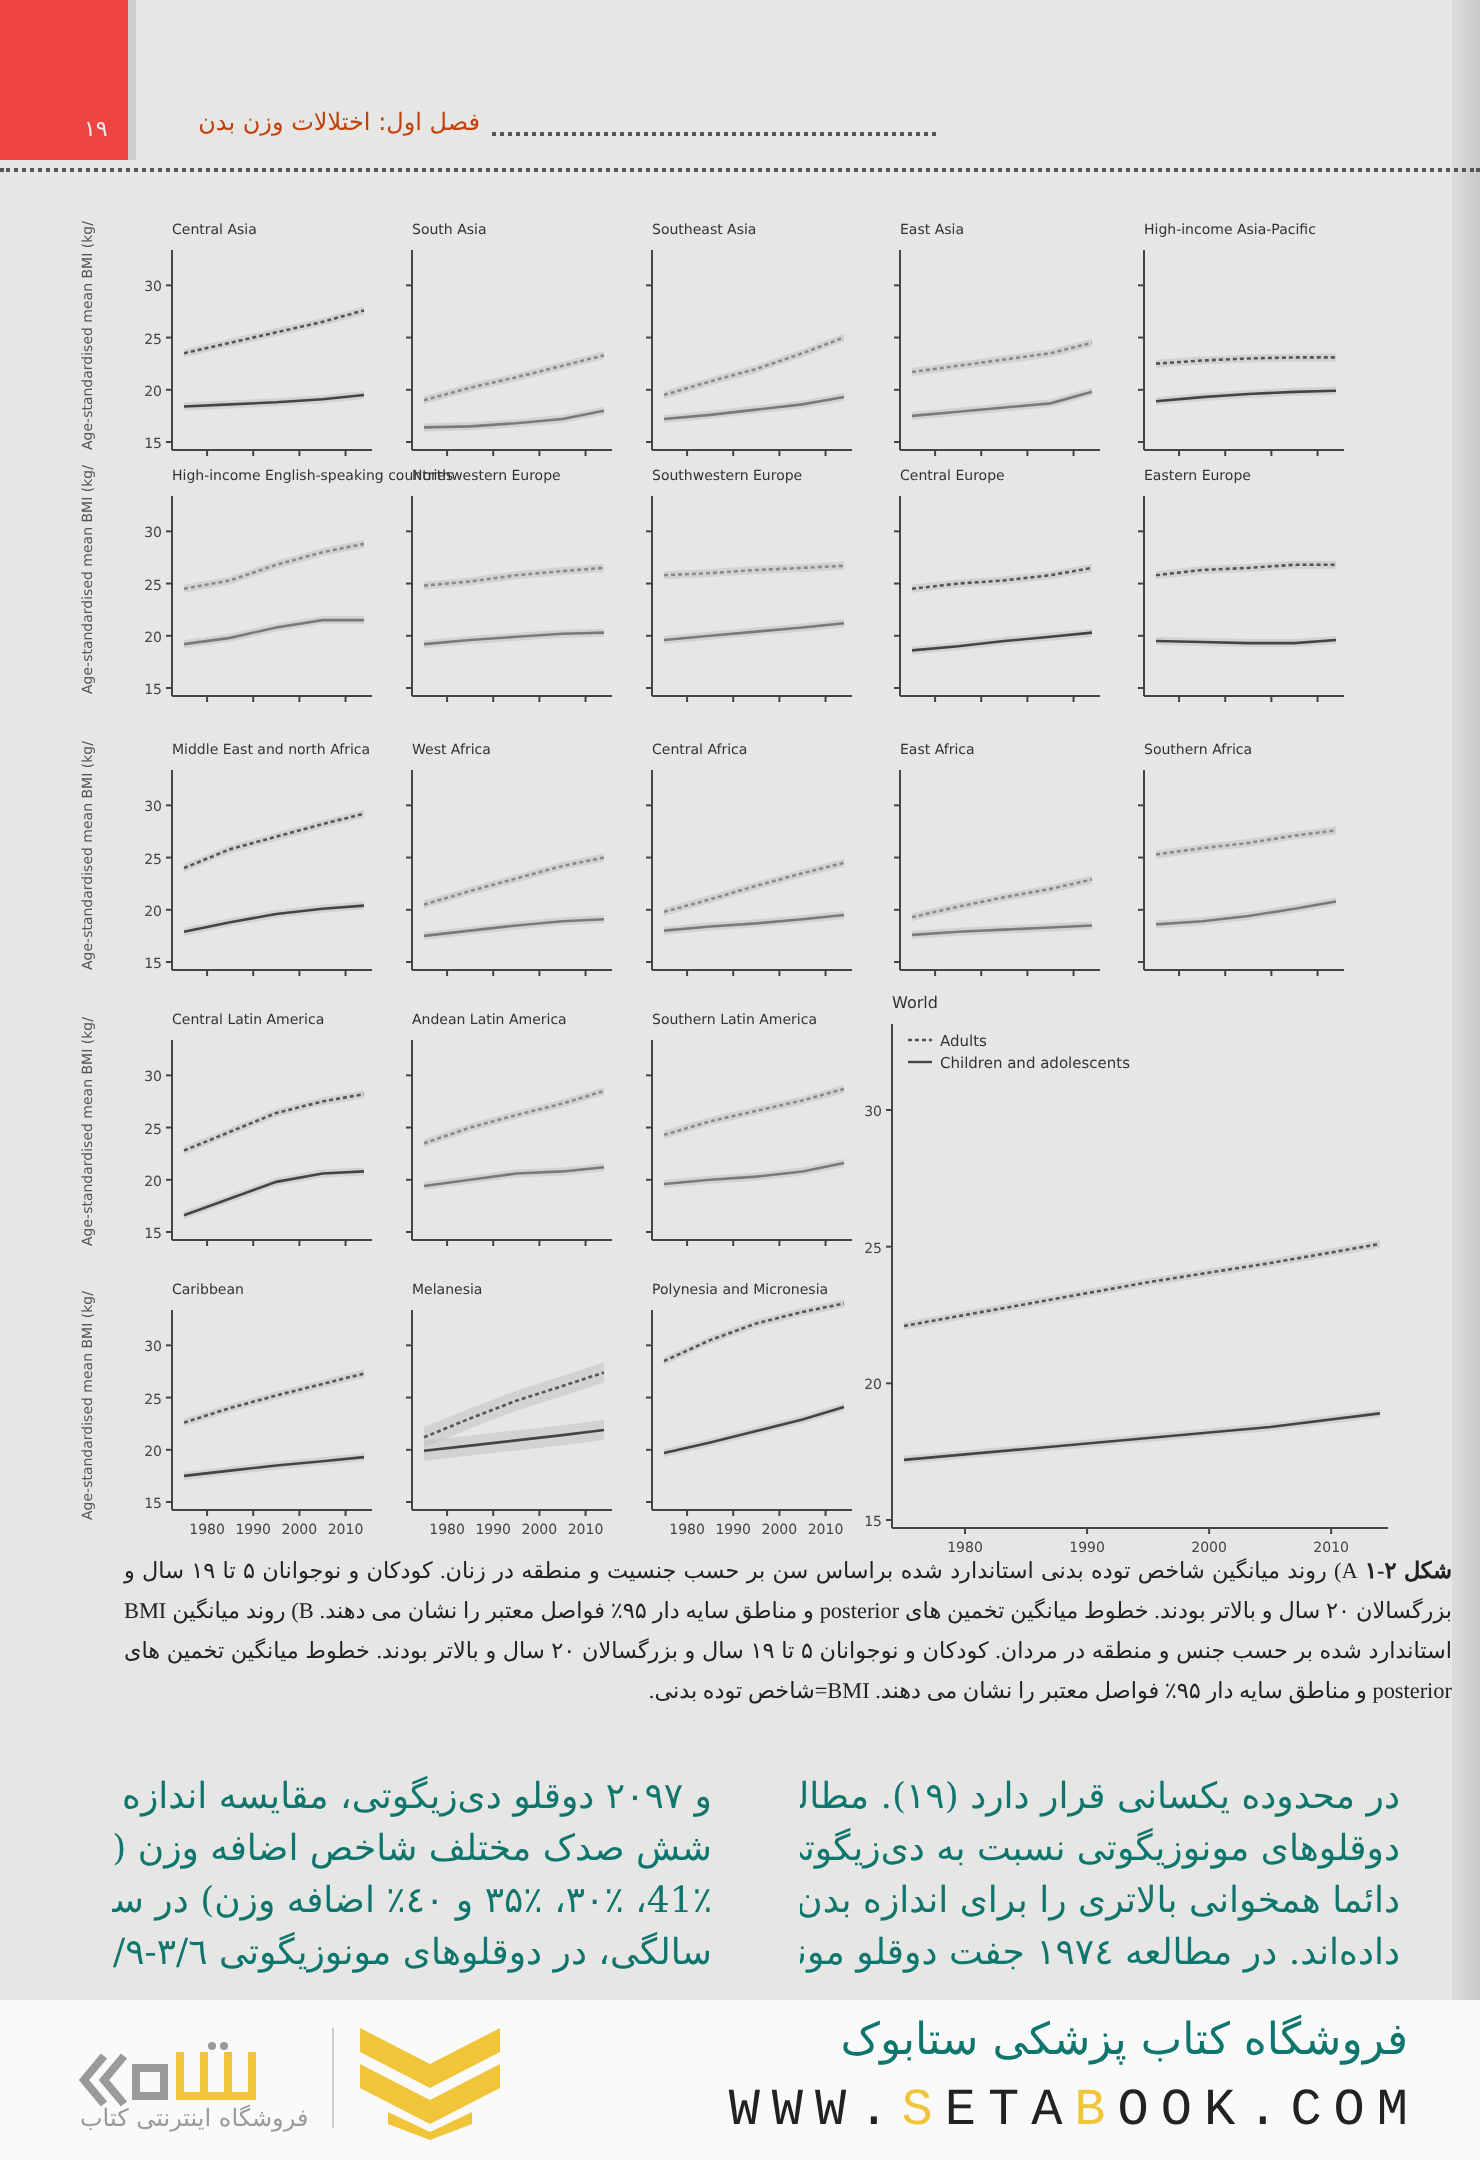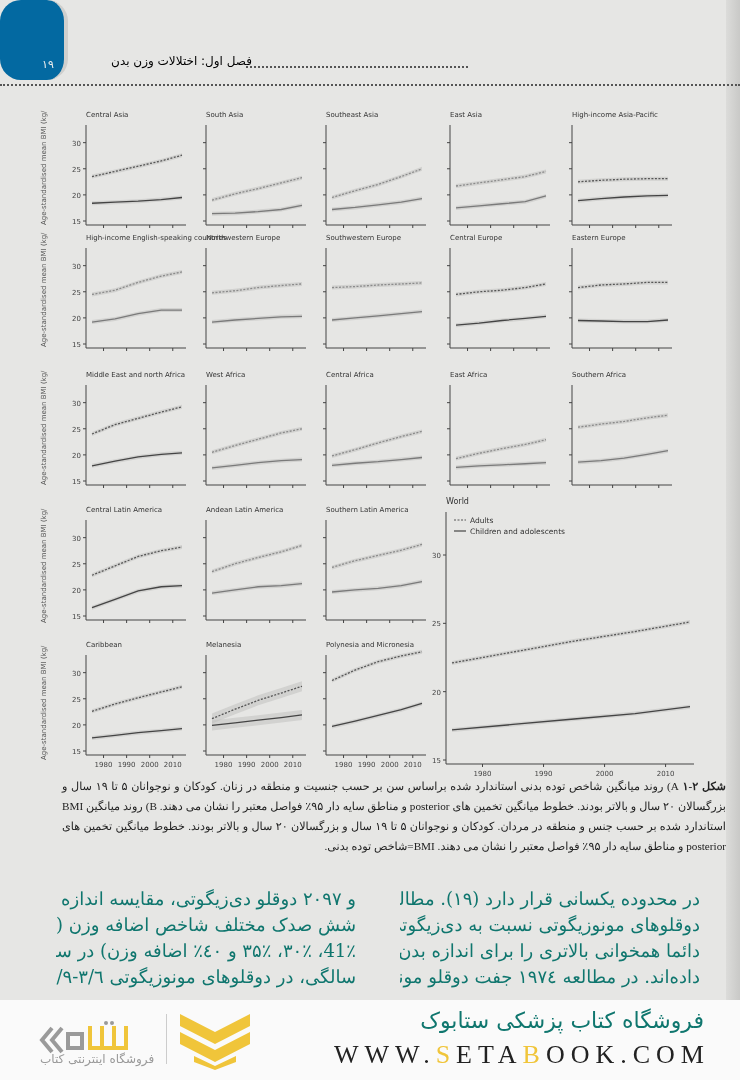--- a/index.html
+++ b/index.html
@@ -1,30 +1,30 @@
 <!DOCTYPE html>
 <html><head>
 <meta charset="utf-8">
 <style>
   * { box-sizing: border-box; margin: 0; padding: 0; }
   html, body { width: 740px; height: 1080px; overflow: hidden; background: #e9e9e7; font-family: "DejaVu Sans", sans-serif; }
   .page { position: absolute; left: 0; top: 0; width: 740px; height: 1000px; background: #e6e6e4; }
   .right-shadow { position: absolute; right: 0; top: 0; width: 14px; height: 1000px; background: linear-gradient(to right, #dcdcda, #c9c9c7); }
-  .thumb-tab { position: absolute; left: 0; top: 0; width: 68px; height: 80px; background: #0369a1; border-right: 4px solid #cfcfcd; border-radius: 21px; }
+  .thumb-tab { position: absolute; left: 0; top: 0; width: 68px; height: 80px; background: #ef4444; border-right: 4px solid #cfcfcd; }
   .page-num { position: absolute; left: 42px; top: 58px; font-size: 11px; color: #eeeeee; font-family: "DejaVu Sans", sans-serif; }
-  .header-title { position: absolute; left: 12px; top: 54px; width: 240px; text-align: right; direction: rtl; font-size: 12px; color: #000000; }
+  .header-title { position: absolute; left: 0; top: 54px; width: 240px; text-align: right; direction: rtl; font-size: 12px; color: #c2410c; }
   .header-dots-1 { position: absolute; left: 246px; top: 66px; width: 222px; border-top: 2px dotted #555; }
   .header-dots-2 { position: absolute; left: 0; top: 84px; width: 740px; border-top: 2px dotted #555; }
   .ylabel-strip { position: absolute; left: 40px; width: 14px; writing-mode: vertical-rl; transform: rotate(180deg); font-size: 7px; color: #555; text-align: center; white-space: nowrap; overflow: hidden; }
   .caption { position: absolute; left: 62px; top: 776px; width: 664px; direction: rtl; text-align: justify; font-size: 11.2px; line-height: 20px; color: #222; font-family: Liberation Serif, serif; }
   .caption b { font-weight: bold; }
   .body-col { position: absolute; top: 886px; width: 300px; direction: rtl; text-align: justify; font-size: 18px; line-height: 26px; color: #0f766e; font-family: "DejaVu Serif", serif; white-space: nowrap; overflow: hidden; }
   .footer { position: absolute; left: 0; top: 1000px; width: 740px; height: 80px; background: #fafafa; }
   .footer-title { position: absolute; right: 36px; top: 8px; direction: rtl; font-size: 22px; color: #0f766e; font-family: "DejaVu Sans", sans-serif; }
-  .footer-url { position: absolute; right: 30px; top: 40px; font-size: 26px; letter-spacing: 6px; color: #222; font-family: Liberation Serif, serif; }
+  .footer-url { position: absolute; right: 30px; top: 40px; font-size: 26px; letter-spacing: 6px; color: #222; font-family: Liberation Mono, monospace; }
   .footer-url .acc { color: #f0c53a; }
   .logo-text { position: absolute; left: 38px; top: 10px; width: 110px; height: 60px; }
   .logo-sub { position: absolute; left: 40px; top: 52px; font-size: 12px; color: #9a9a9a; direction: rtl; font-family: "DejaVu Sans", sans-serif; }
   .logo-sep { position: absolute; left: 166px; top: 14px; width: 1px; height: 50px; background: #ccc; }
   .logo-chev { position: absolute; left: 180px; top: 10px; }
   svg text { font-family: "DejaVu Sans", sans-serif; }
 </style>
 </head>
 <body>
 

